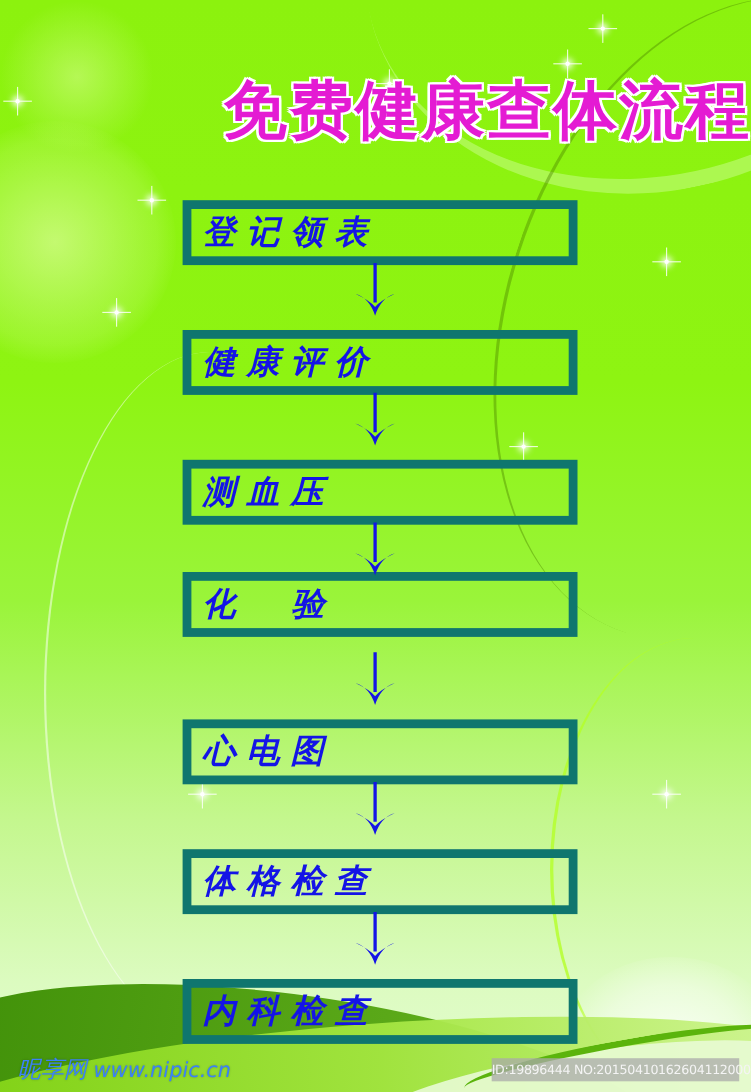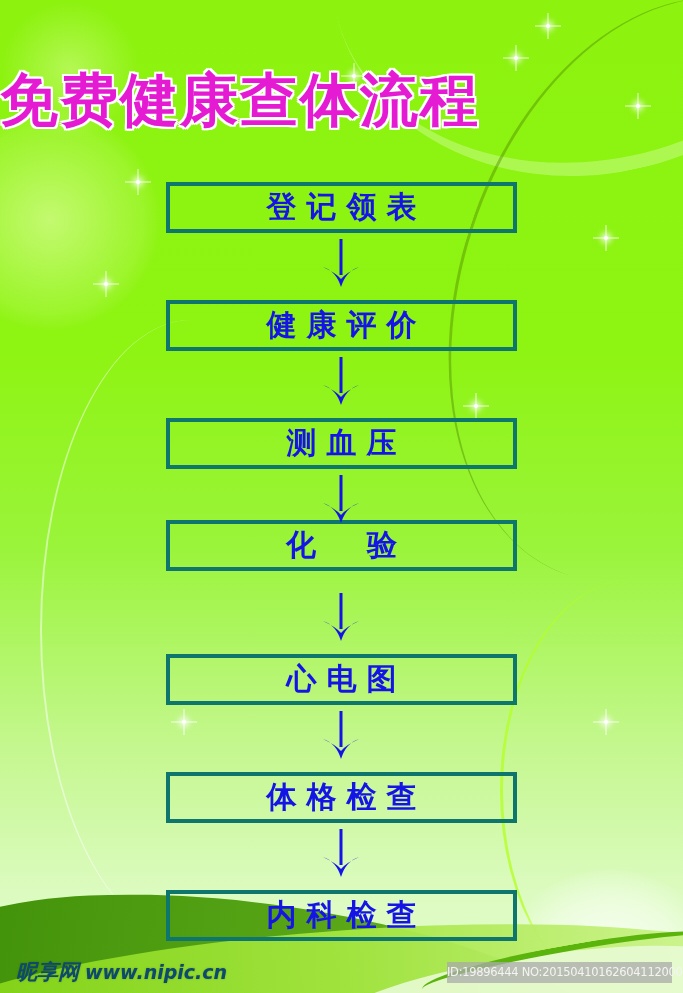--- a/index.html
+++ b/index.html
@@ -22,38 +22,38 @@
   .sw1 { left: -80px; top: 905px; width: 700px; height: 200px; border-radius: 50%; background: linear-gradient(90deg, #3f8f08, #5aa818 60%, #6fbf20); transform: rotate(8deg); }
   .sw2 { left: -100px; top: 930px; width: 900px; height: 160px; border-radius: 50%; background: linear-gradient(90deg, #7ed10e, #a4e640 50%, #d6f7a0); transform: rotate(-4deg); opacity: 0.95; }
   .sw3 { left: 330px; top: 955px; width: 420px; height: 80px; border-radius: 50%; background: #e8fbd4; transform: rotate(-8deg); opacity: 0.9; }
   .sw4 { left: 420px; top: 945px; width: 300px; height: 30px; border-radius: 50%; border-top: 6px solid #5bb40c; transform: rotate(-10deg); background: transparent; }
   .sparkle { position: absolute; width: 4px; height: 4px; background: #fff; border-radius: 50%; box-shadow: 0 0 6px 3px rgba(255,255,255,0.9); }
   .sparkle::before, .sparkle::after { content: ""; position: absolute; left: 50%; top: 50%; background: rgba(255,255,255,0.85); }
   .sparkle::before { width: 26px; height: 1px; transform: translate(-50%, -50%); }
   .sparkle::after { width: 1px; height: 26px; transform: translate(-50%, -50%); }
 
   .title {
-    position: absolute; left: 0; width: 683px; top: 62px; text-align: left;
+    position: absolute; left: 0; width: 683px; top: 62px; text-align: right;
     font-family: "DejaVu Sans", sans-serif; font-weight: bold; font-size: 58px; letter-spacing: 2px;
     color: #e41bd3;
     text-shadow: 2px 0 0 #fff, -2px 0 0 #fff, 0 2px 0 #fff, 0 -2px 0 #fff,
                  2px 2px 0 #fff, -2px -2px 0 #fff, 2px -2px 0 #fff, -2px 2px 0 #fff;
   }
   .step {
     position: absolute; left: 166px; width: 343px; height: 43px;
-    border: 4px solid #0f766e; box-sizing: content-box;
-    display: flex; align-items: center; justify-content: center;
+    border: 8px solid #0f766e; box-sizing: content-box;
+    display: flex; align-items: center;  font-style: italic;
   }
   .step-label {
     font-family: "DejaVu Sans", sans-serif; font-weight: bold; font-size: 30px;
     color: #1414e6; letter-spacing: 10px; padding-left: 10px; white-space: pre;
   }
   .arrow { position: absolute; left: 322px; width: 38px; height: 52px; }
 
-  .wm-left { position: absolute; left: 16px; top: 958px; color: #0c4a6e; font-weight: bold; font-style: italic;
+  .wm-left { position: absolute; left: 16px; top: 958px; color: #3b82f6; font-weight: normal; font-style: italic;
     font-size: 19px; white-space: nowrap; text-shadow: 0 0 2px rgba(0,0,0,0.25); }
   .wm-left .brand { font-size: 21px; margin-right: 6px; }
   .wm-right { position: absolute; left: 447px; top: 962px; width: 225px; height: 21px;
     background: rgba(170,170,170,0.75); color: #f4f4f4; font-size: 11.5px; line-height: 21px;
     text-align: right; white-space: nowrap; letter-spacing: -0.3px; }
 </style>
 </head>
 <body>
 
 <div class="bg-layer">

